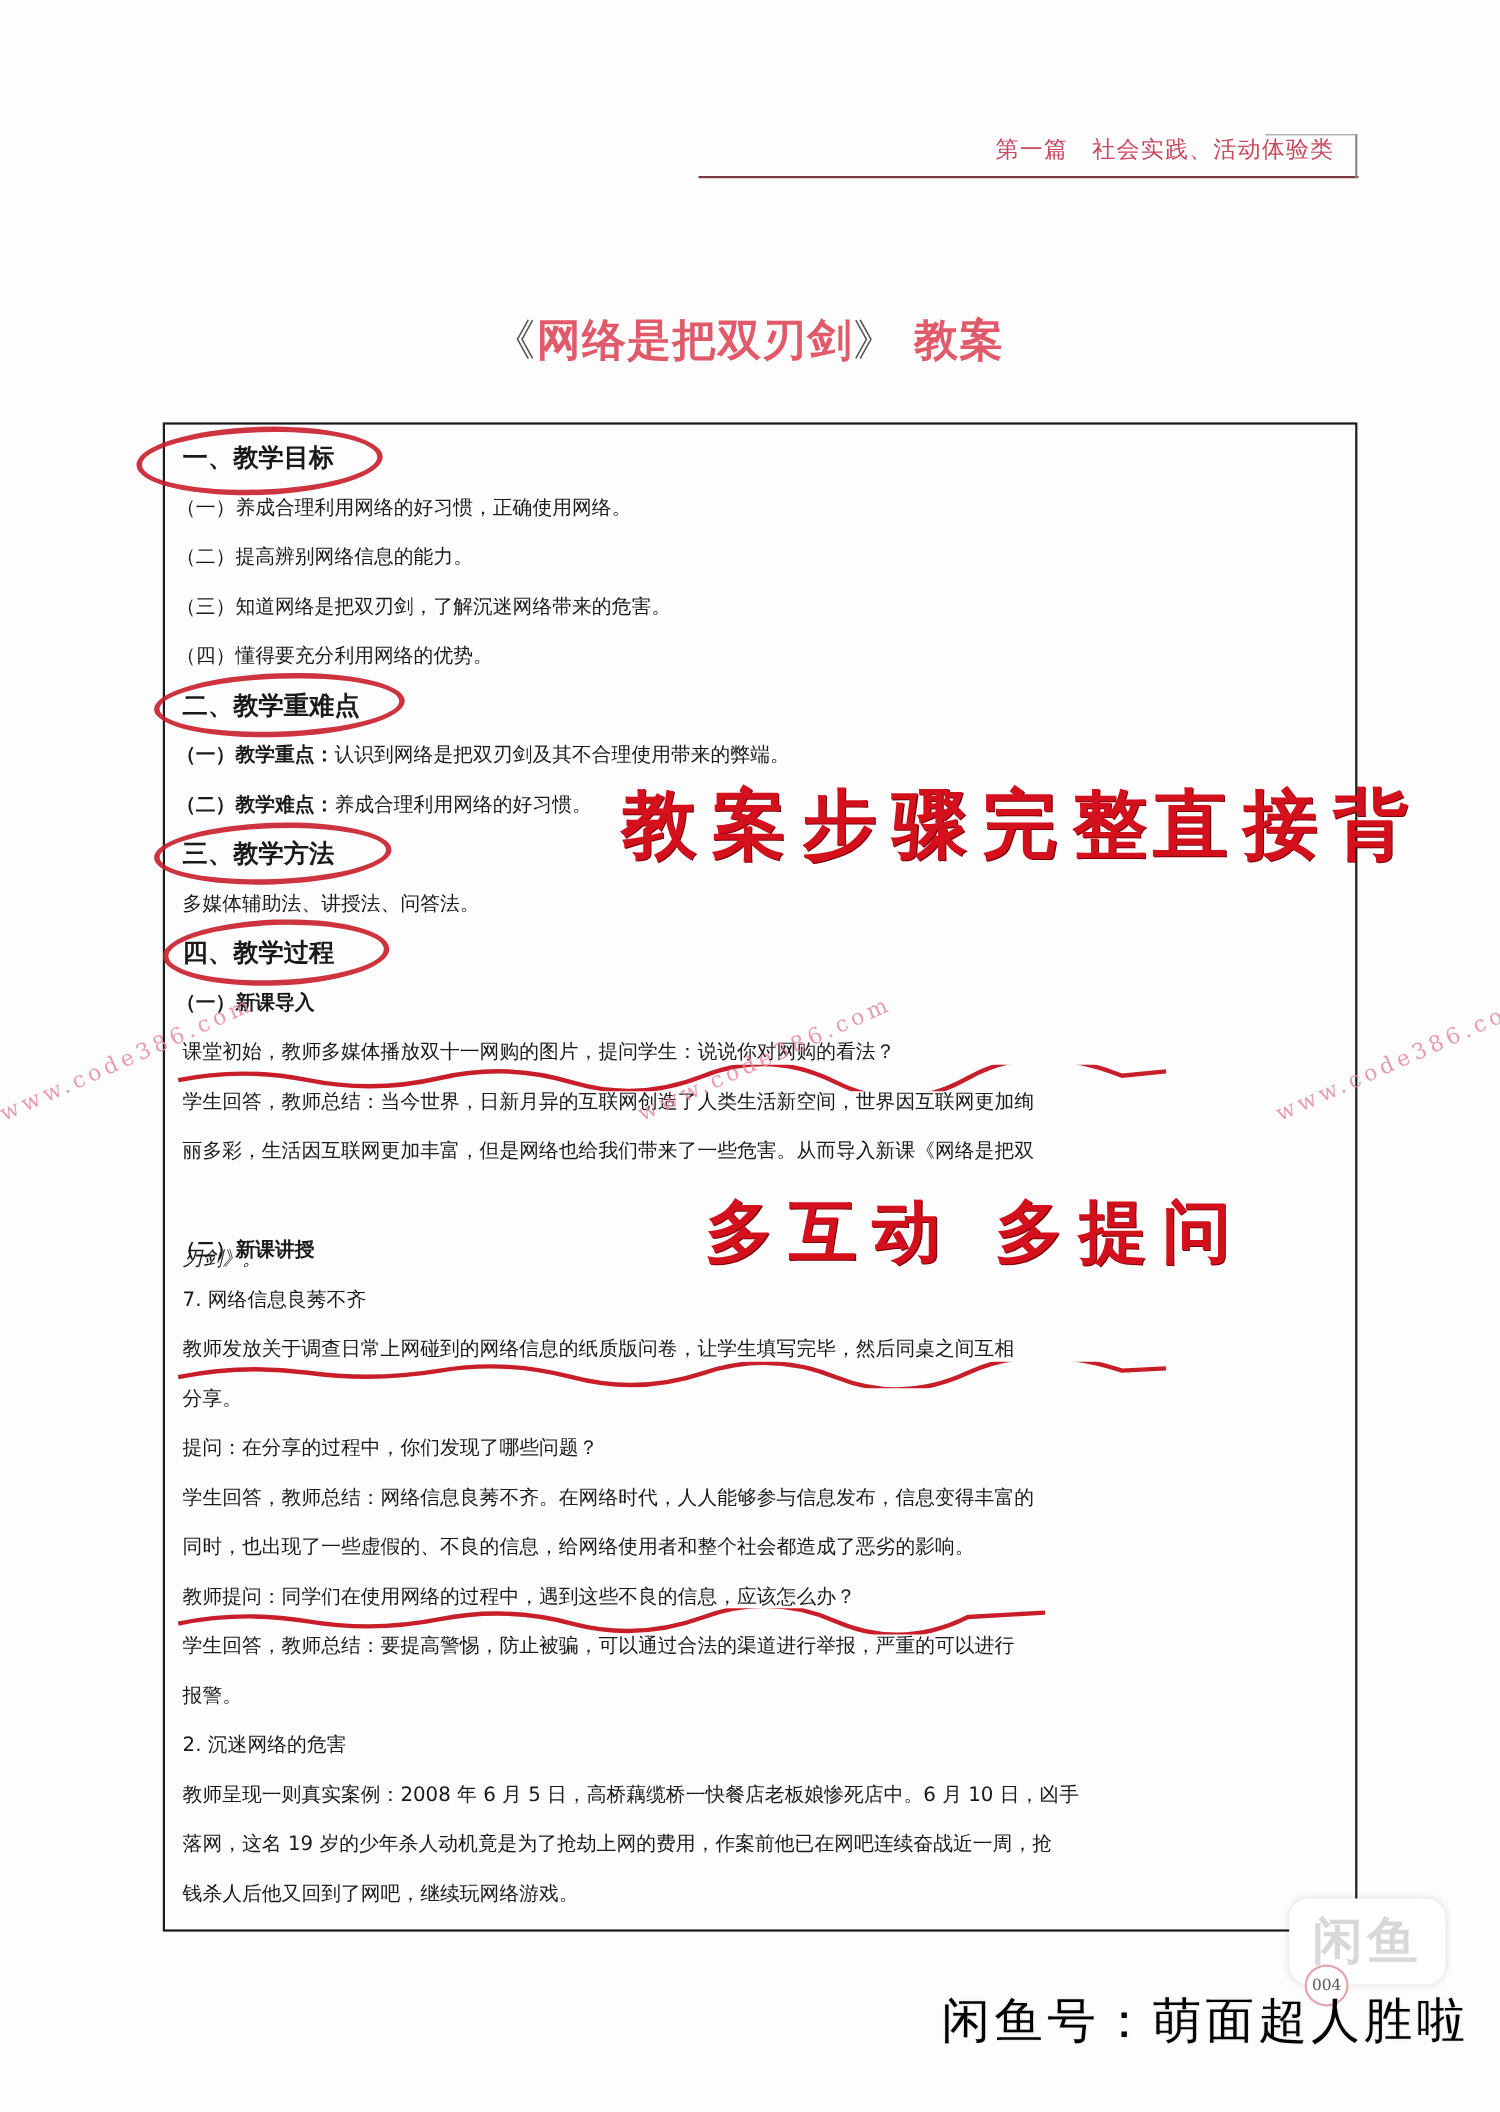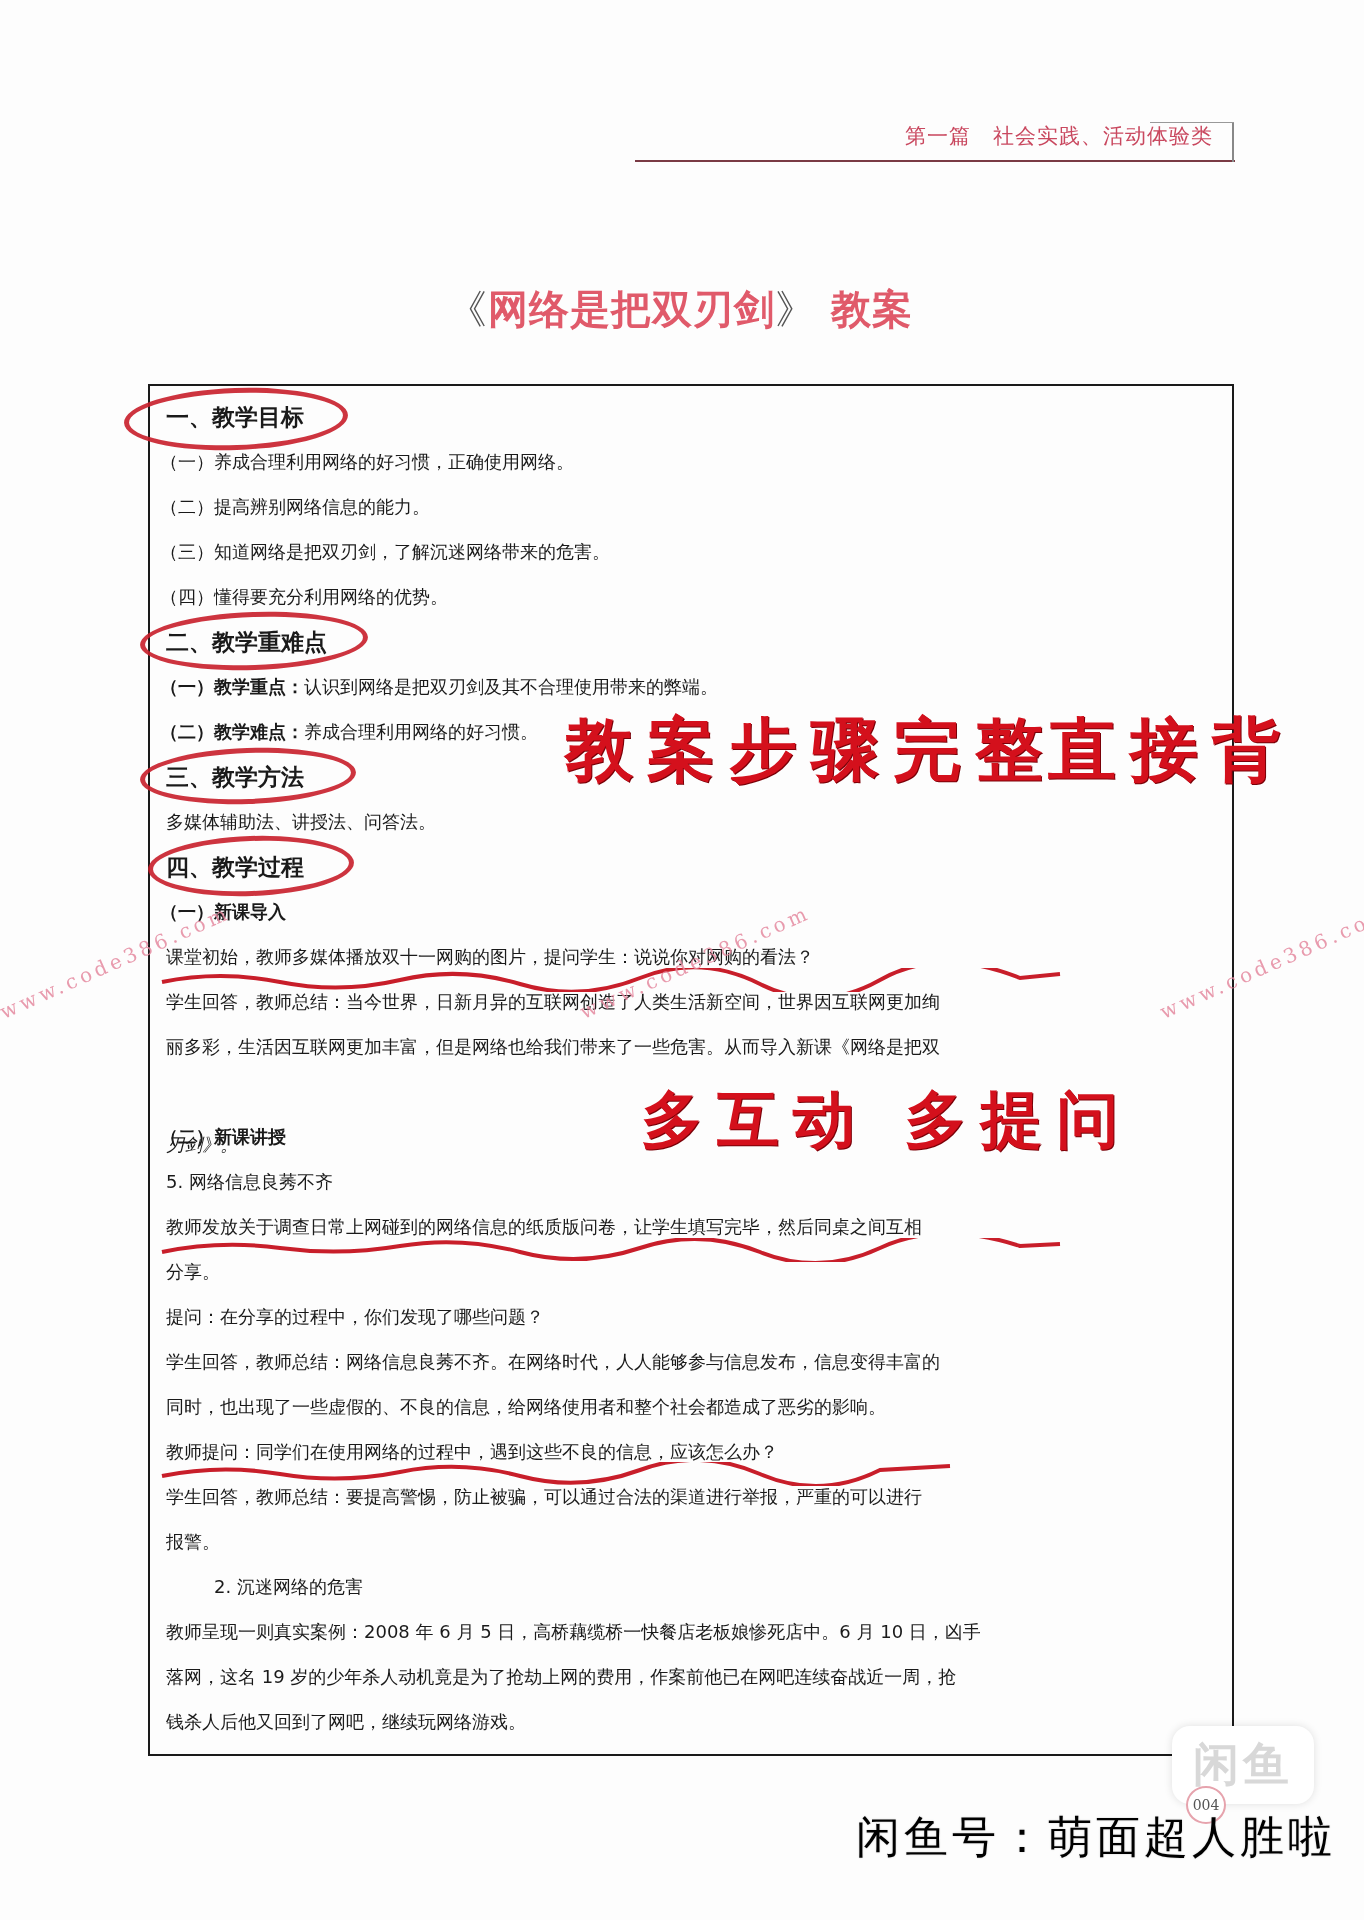--- a/index.html
+++ b/index.html
@@ -97,30 +97,30 @@
 <div class="line h" style="top:762px;">三、教学方法</div>
 <div class="line" style="top:807px;">多媒体辅助法、讲授法、问答法。</div>
 
 <div class="line h" style="top:852px;">四、教学过程</div>
 <div class="line b" style="top:897px;left:160px;">（一）新课导入</div>
 <div class="line" style="top:942px;">课堂初始，教师多媒体播放双十一网购的图片，提问学生：说说你对网购的看法？</div>
 <div class="line" style="top:987px;">学生回答，教师总结：当今世界，日新月异的互联网创造了人类生活新空间，世界因互联网更加绚</div>
 <div class="line" style="top:1032px;">丽多彩，生活因互联网更加丰富，但是网络也给我们带来了一些危害。从而导入新课《网络是把双</div>
 <div class="line" style="top:1130px;font-style:italic;">刃剑》。</div>
 <div class="line b" style="top:1122px;left:160px;">（二）新课讲授</div>
-<div class="line" style="top:1167px;">5. 网络信息良莠不齐</div>
+<div class="line" style="top:1167px;">7. 网络信息良莠不齐</div>
 <div class="line" style="top:1212px;">教师发放关于调查日常上网碰到的网络信息的纸质版问卷，让学生填写完毕，然后同桌之间互相</div>
 <div class="line" style="top:1257px;">分享。</div>
 <div class="line" style="top:1302px;">提问：在分享的过程中，你们发现了哪些问题？</div>
 <div class="line" style="top:1347px;">学生回答，教师总结：网络信息良莠不齐。在网络时代，人人能够参与信息发布，信息变得丰富的</div>
 <div class="line" style="top:1392px;">同时，也出现了一些虚假的、不良的信息，给网络使用者和整个社会都造成了恶劣的影响。</div>
 <div class="line" style="top:1437px;">教师提问：同学们在使用网络的过程中，遇到这些不良的信息，应该怎么办？</div>
 <div class="line" style="top:1482px;">学生回答，教师总结：要提高警惕，防止被骗，可以通过合法的渠道进行举报，严重的可以进行</div>
 <div class="line" style="top:1527px;">报警。</div>
-<div class="line" style="top:1572px;margin-left:48px;">2. 沉迷网络的危害</div>
+<div class="line" style="top:1572px;">2. 沉迷网络的危害</div>
 <div class="line" style="top:1617px;">教师呈现一则真实案例：2008 年 6 月 5 日，高桥藕缆桥一快餐店老板娘惨死店中。6 月 10 日，凶手</div>
 <div class="line" style="top:1662px;">落网，这名 19 岁的少年杀人动机竟是为了抢劫上网的费用，作案前他已在网吧连续奋战近一周，抢</div>
 <div class="line" style="top:1707px;">钱杀人后他又回到了网吧，继续玩网络游戏。</div>
 
 <div class="ellipse" style="left:124px;top:388px;width:224px;height:62px;"></div>
 <div class="ellipse" style="left:140px;top:612px;width:228px;height:58px;"></div>
 <div class="ellipse" style="left:140px;top:748px;width:216px;height:56px;"></div>
 <div class="ellipse" style="left:148px;top:836px;width:206px;height:60px;"></div>
 
 <svg class="wave" style="left:160px;top:968px;" width="920" height="24">

